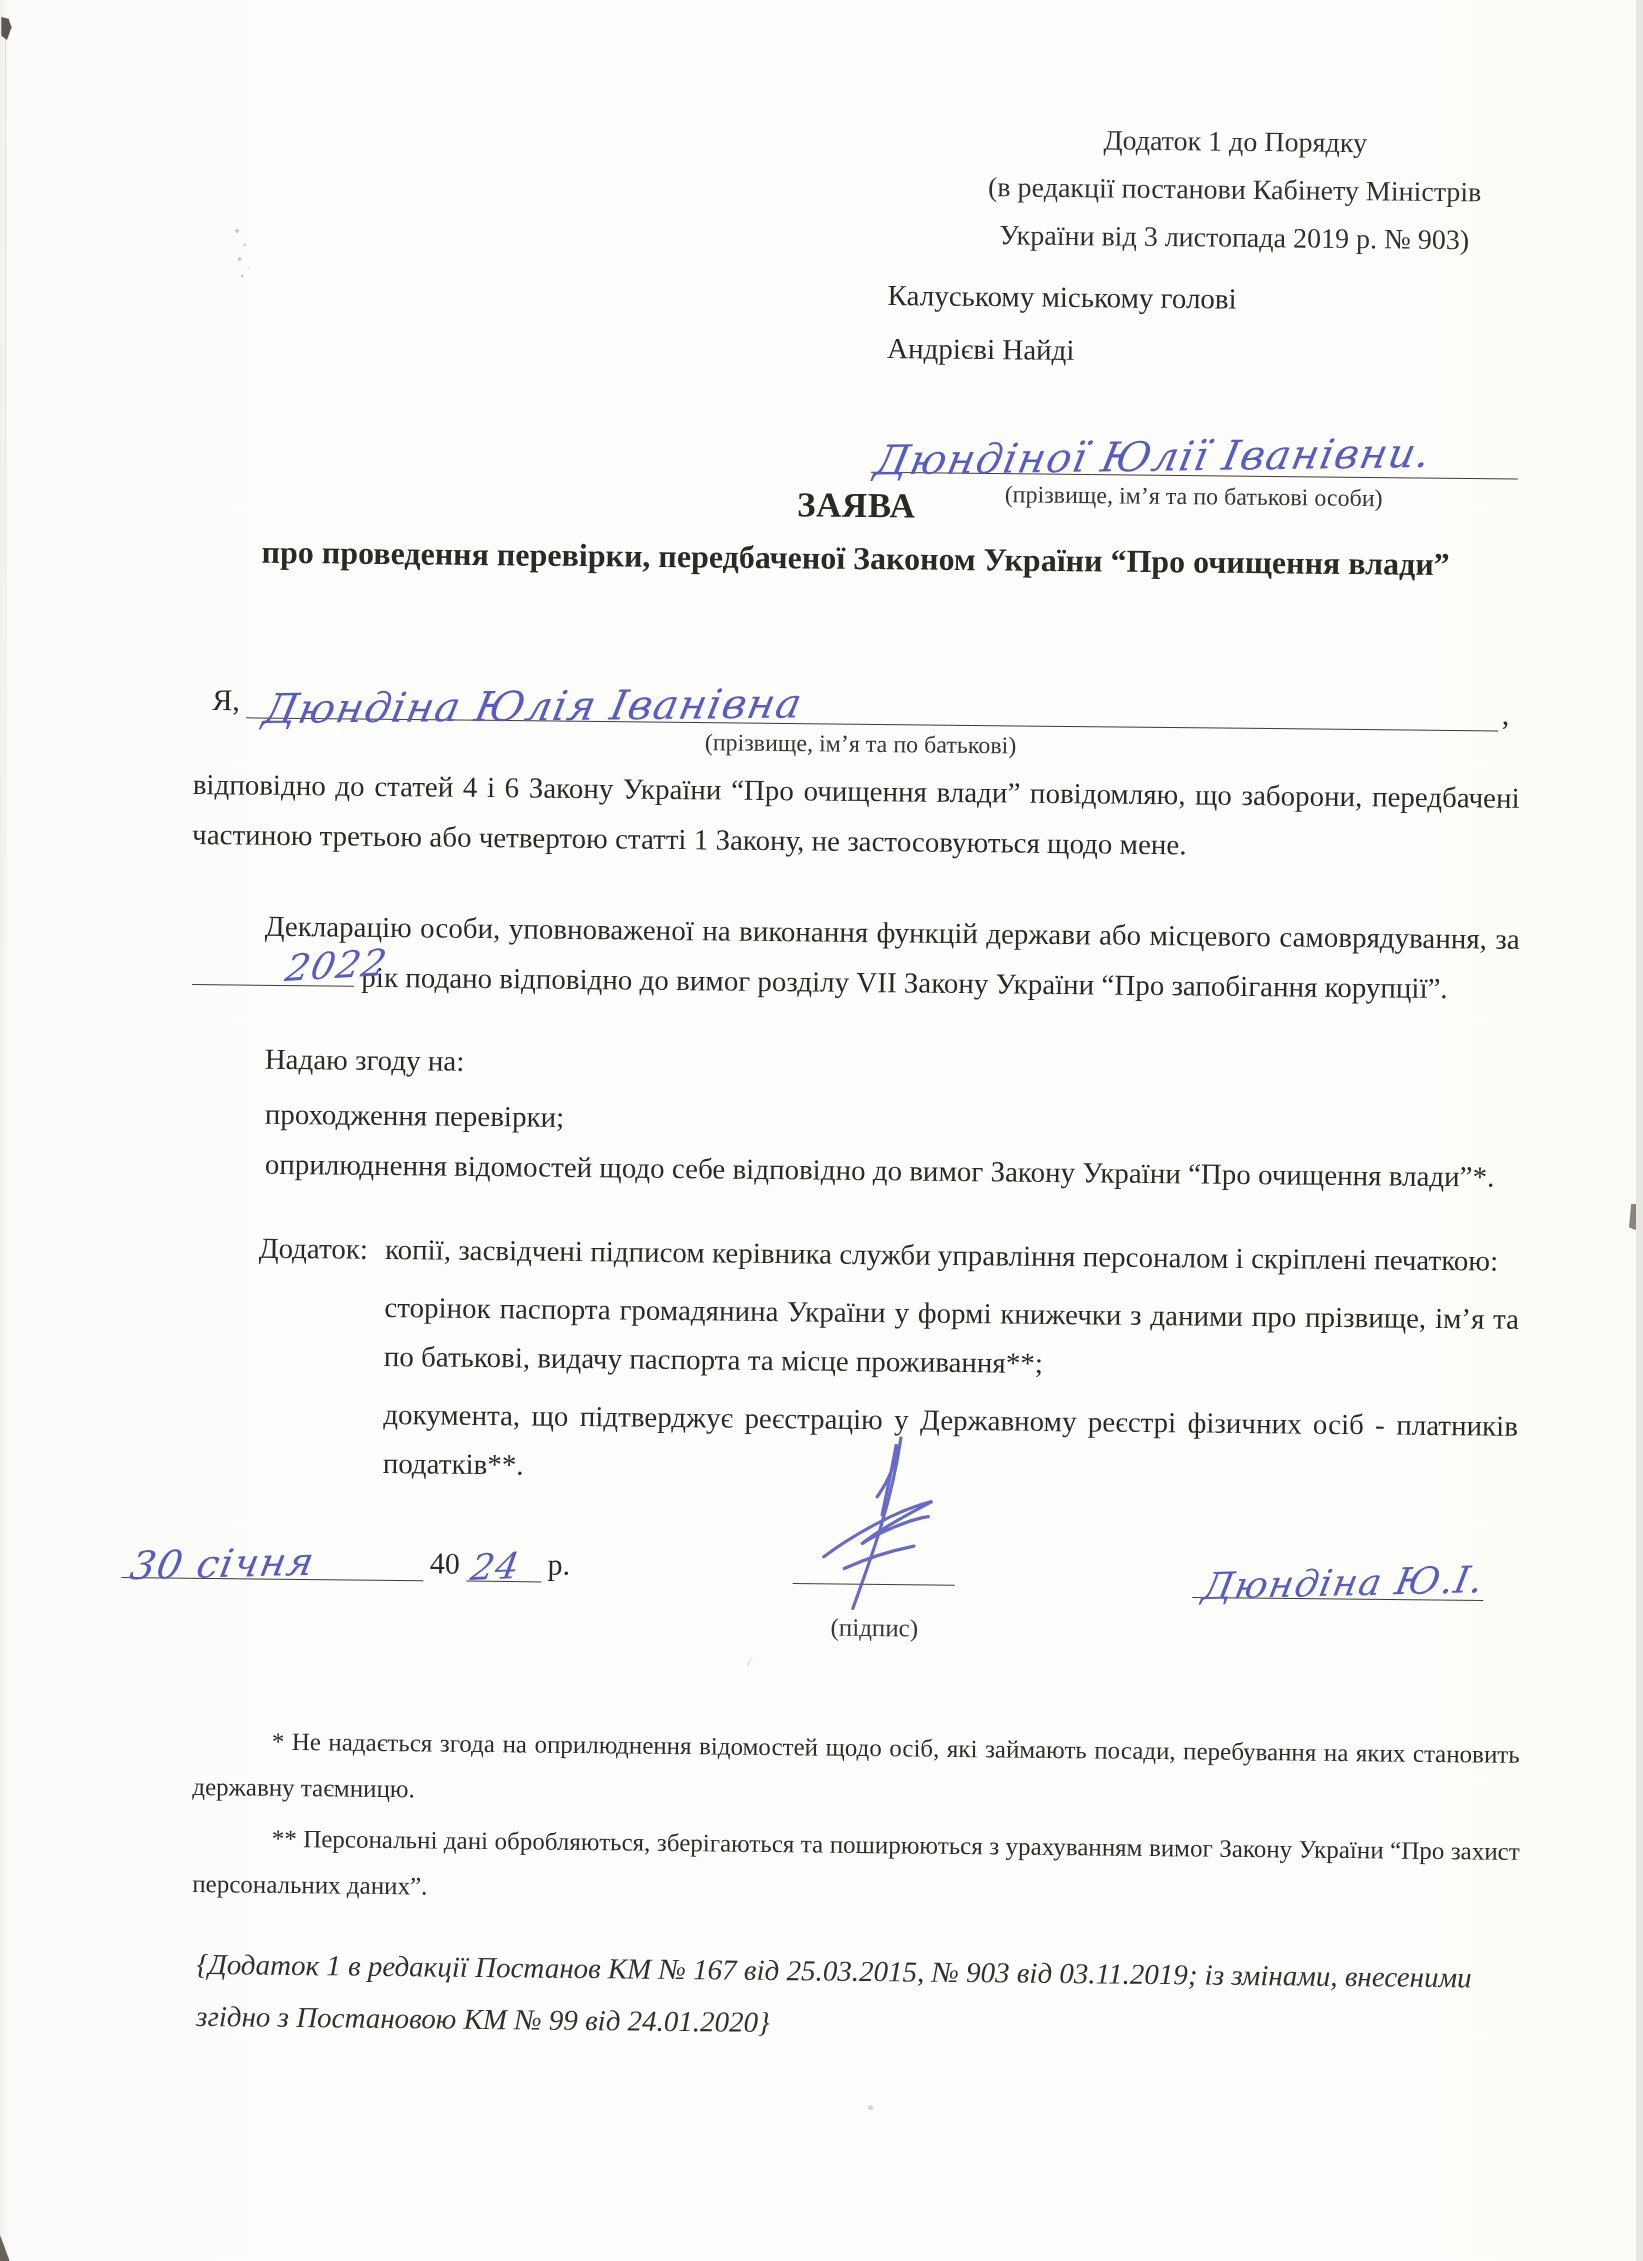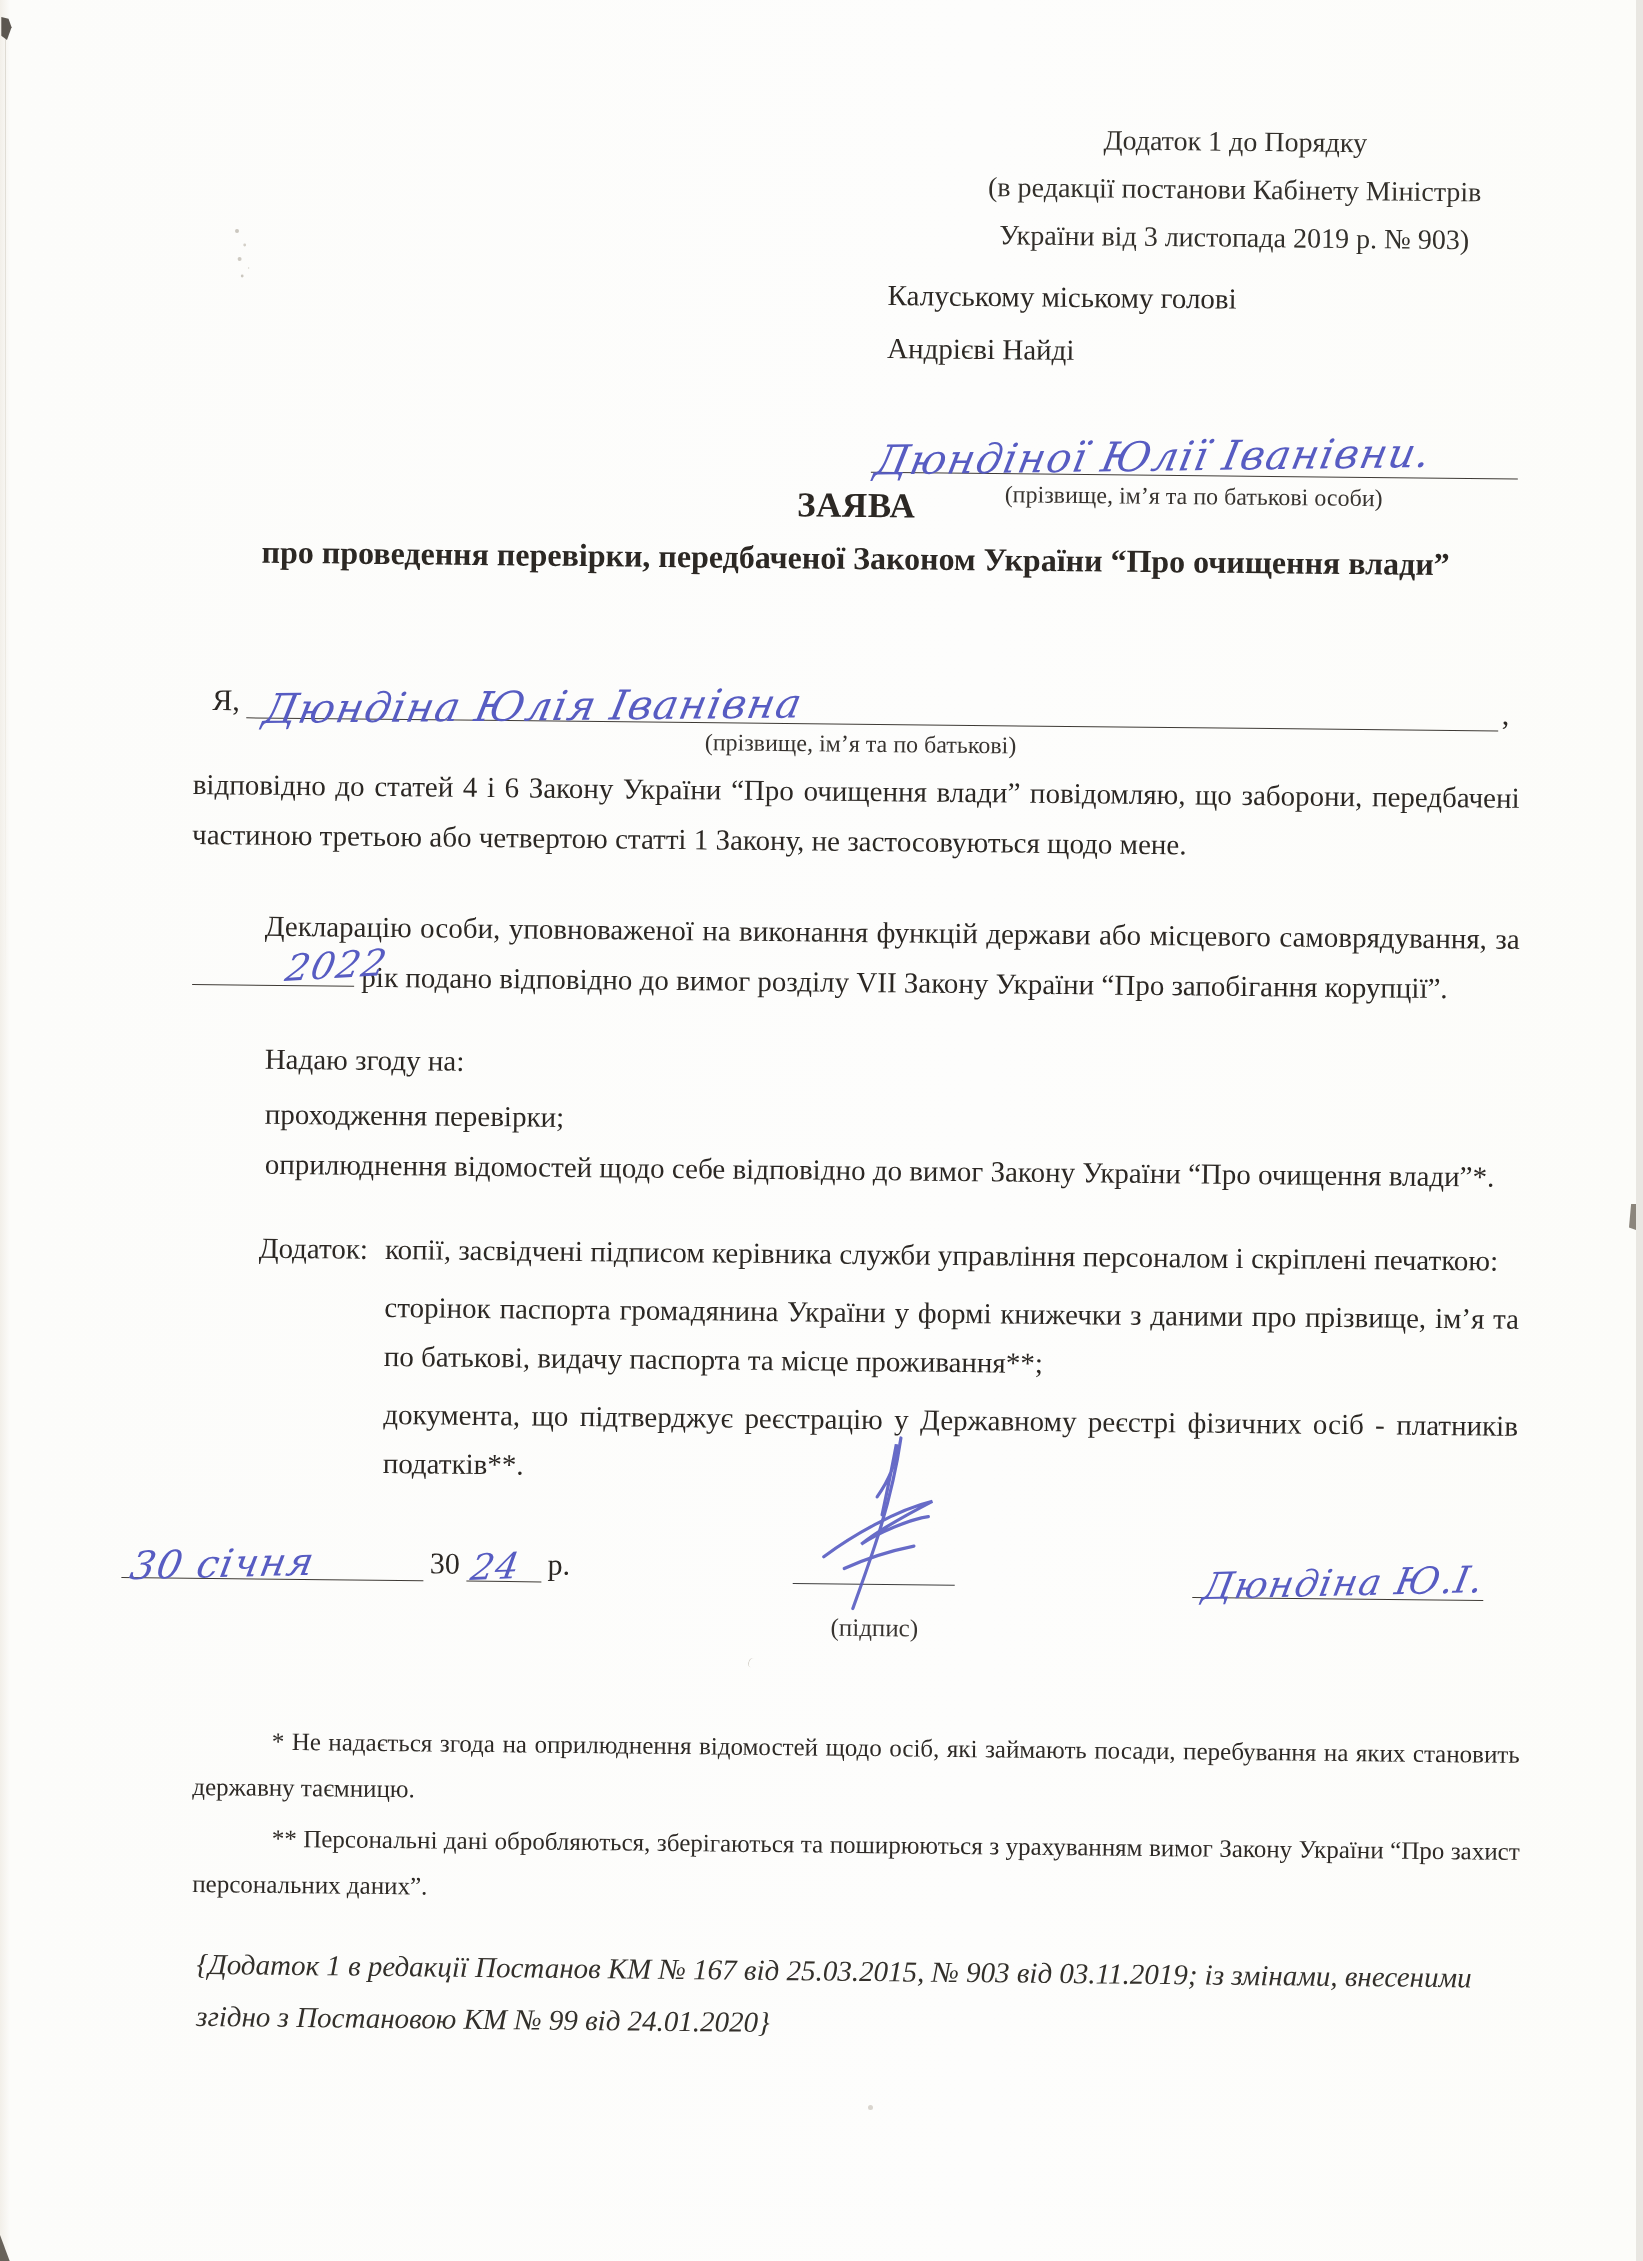--- a/index.html
+++ b/index.html
@@ -169,21 +169,21 @@
       <p class="att-item">сторінок паспорта громадянина України у формі книжечки з даними про прізвище, ім’я та по батькові, видачу паспорта та місце проживання**;</p>
       <p class="att-item">документа, що підтверджує реєстрацію у Державному реєстрі фізичних осіб - платників податків**.</p>
     </div>
   </div>
 
   <div class="sign-row">
     <div class="date-left tilt">
       <span class="du du-1">
         <span class="hand date-hand">30 січня</span>
       </span>
-      <span class="date-printed">30</span>
+      <span class="date-printed">40</span>
       <span class="du du-2">
         <span class="hand date-hand-yr">24</span>
       </span>
       <span class="date-printed">р.</span>
     </div>
 
     <div class="sig-block tilt">
       <svg class="sig-svg" width="155" height="180" viewBox="0 0 240 280" fill="none">
         <g stroke="#575cc2" stroke-width="5" stroke-linecap="round" opacity="0.9" fill="none">
           <path d="M156 6 C150 50 140 98 124 152 C112 192 98 232 84 272"></path>

